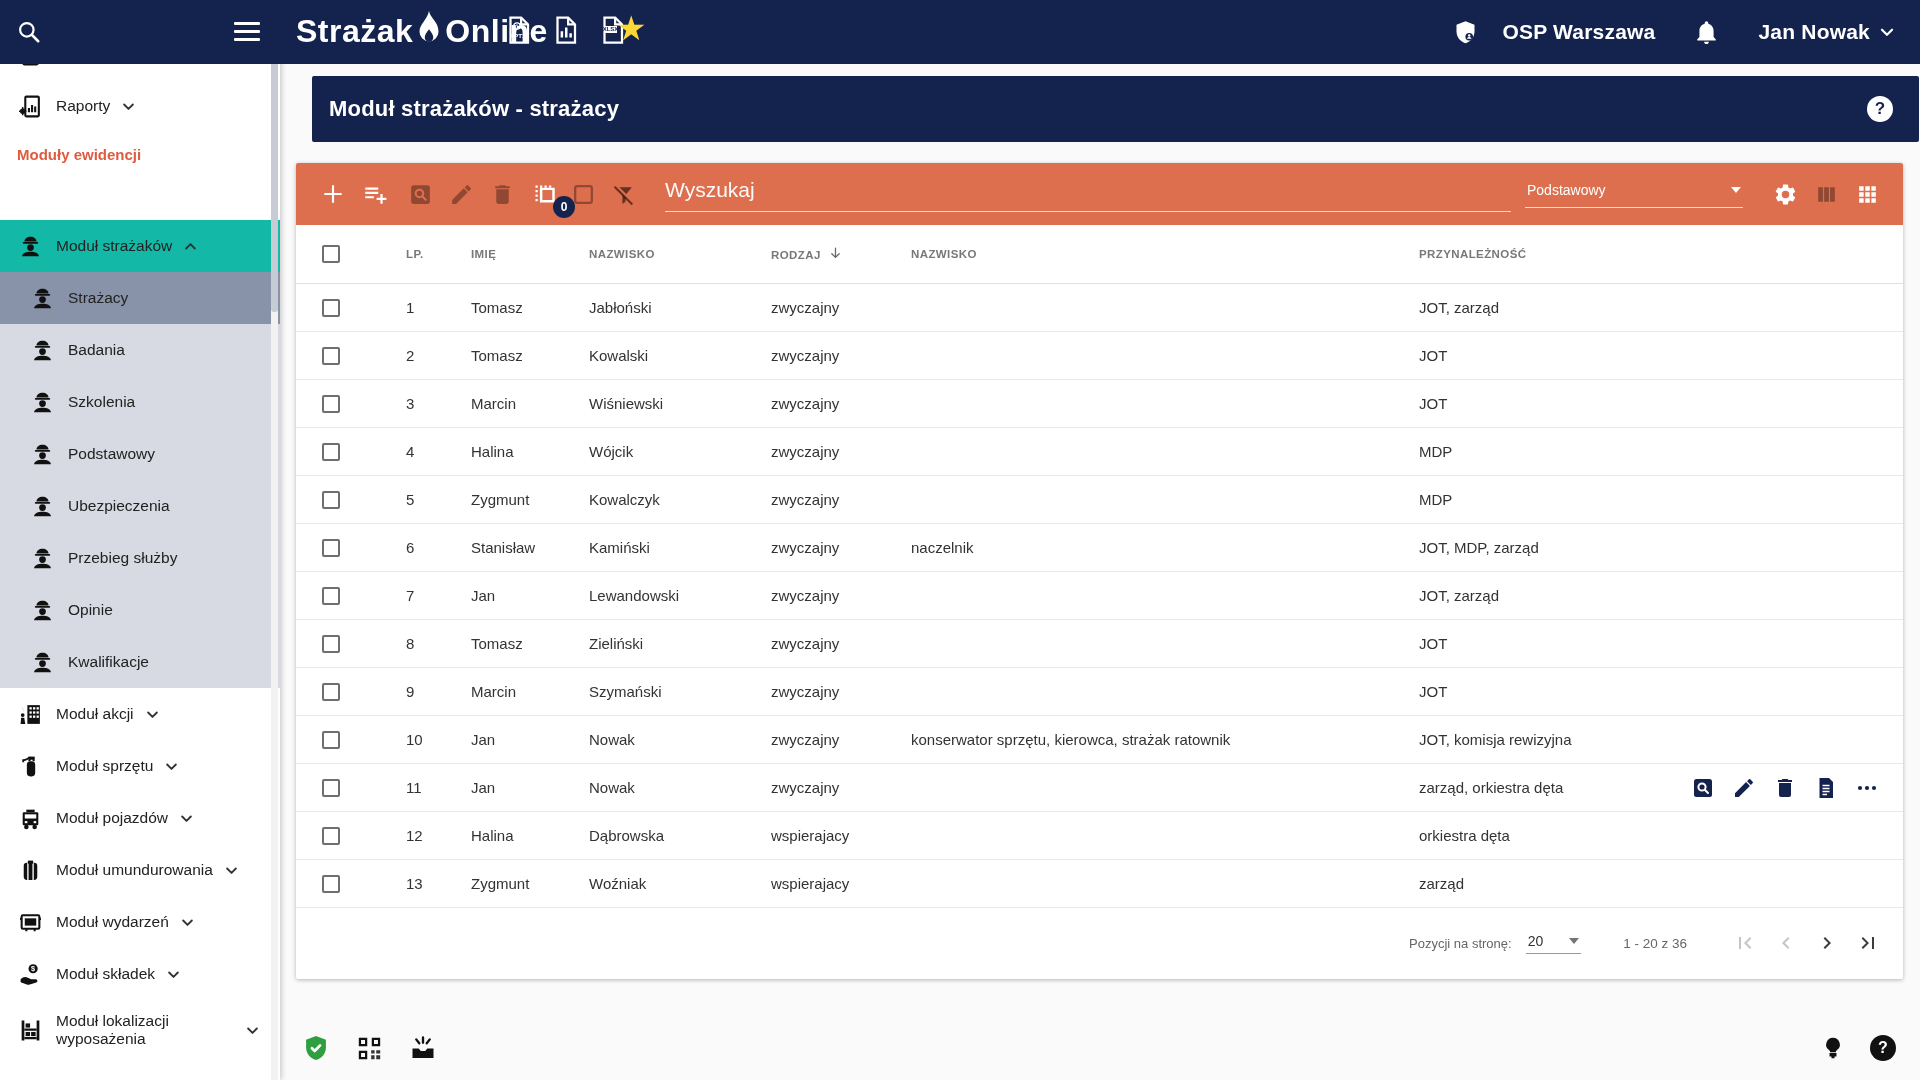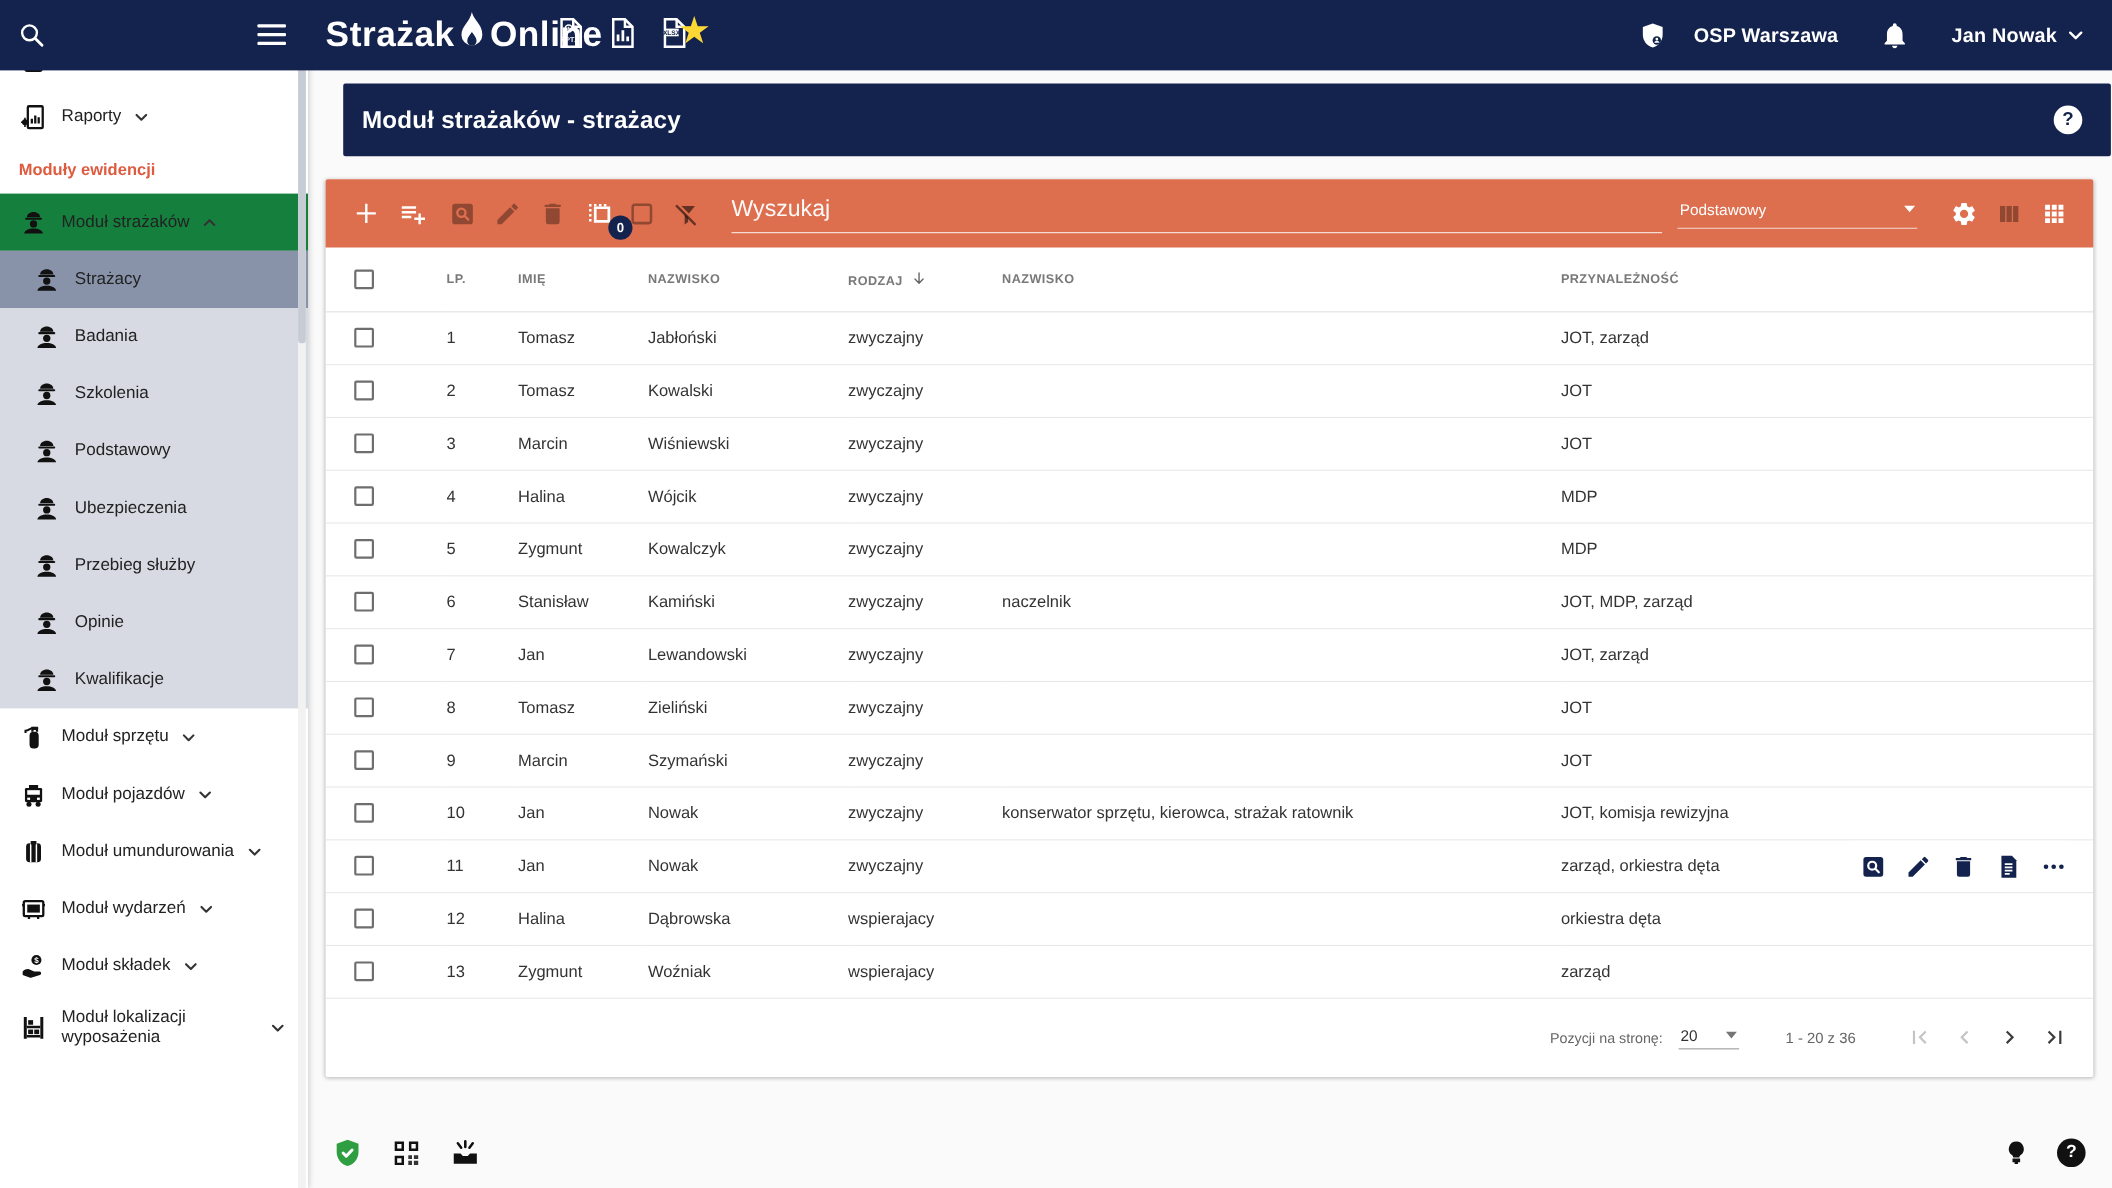--- a/index.html
+++ b/index.html
@@ -17,36 +17,36 @@
   .nav-search { position:absolute; left:16px; top:19px; color:#fff; cursor:pointer; }
   .nav-burger { position:absolute; left:234px; top:22px; width:26px; cursor:pointer; }
   .nav-burger i { display:block; height:3px; background:#fff; margin:0 0 5px 0; border-radius:1px; }
   .nav-logo { position:absolute; left:296px; top:11px; display:flex; align-items:center;justify-content:flex-end; }
   .nav-logo .word { font-size:32px; font-weight:bold; letter-spacing:.5px; }
   .nav-logo .flame { margin:0 1px; }
   .nav-files { position:absolute; left:503px; top:15px; display:flex; gap:17px; align-items:center; }
   .nav-star { position:absolute; left:616px; top:8px; font-size:34px; color:#fdd835;
     font-family:"DejaVu Sans",sans-serif; cursor:pointer; }
   .nav-right { position:absolute; right:22px; top:0; height:64px; display:flex; align-items:center; }
-  .nav-right .txt { font-size:18px; font-weight:bold; letter-spacing:.2px; }
+  .nav-right .txt { font-size:21px; font-weight:bold; letter-spacing:.2px; }
   .nav-org { margin:0 38px 0 24px; }
   .nav-user { margin:0 6px 0 38px; }
 
   
   .sidebar { position:absolute; top:52px; left:0; bottom:0; width:280px; background:#fff;
     box-shadow:2px 0 5px rgba(0,0,0,.18); z-index:20; overflow:hidden; }
   .side-list { margin-top:-24px; }
   .side-item { height:52px; display:flex; align-items:center; font-size:15.5px; color:#222;
     cursor:pointer; position:relative; }
   .side-item .ic { width:26px; margin-left:18px; flex:none; color:#111; }
   .side-item .lbl { margin-left:12px; white-space:nowrap; }
   .side-item .chev { margin-left:9px; color:#333; }
   .side-section { height:44px; display:flex; align-items:center; padding-left:17px;
     color:#de5b3f; font-weight:bold; font-size:15px; }
-  .side-parent { background:#15803d; }
+  .side-parent { background:#14b8a6;margin-top:44px; }
   .sub-wrap { background:#d7dae2; }
   .sub-item .ic { margin-left:30px; }
   .sub-item .lbl { margin-left:12px; }
   .sub-selected { background:#8893a9; }
   .two-line { height:60px; }
   .two-line .lbl { width:165px; white-space:normal; line-height:1.15; }
   .two-line .chev { position:absolute; right:18px; }
   .side-scroll { position:absolute; right:2px; top:0; width:7px; height:100%; background:#f2f2f2; }
   .side-scroll .thumb { position:absolute; top:0; width:7px; height:260px; background:#c7ccd4; border-radius:3px; }
 
@@ -494,20 +494,33 @@
             <svg width="25" height="25">
               <use href="#i-ff"></use>
             </svg>
           </span>
         <span class="lbl">Kwalifikacje</span>
       </div>
     </div>
     <div class="side-item">
       <span class="ic">
           <svg width="25" height="25">
+            <use href="#i-akcja"></use>
+          </svg>
+        </span>
+      <span class="lbl">Moduł akcji</span>
+      <span class="chev">
+          <svg width="19" height="19">
+            <use href="#i-chevdn"></use>
+          </svg>
+        </span>
+    </div>
+    <div class="side-item">
+      <span class="ic">
+          <svg width="25" height="25">
             <use href="#i-sprzet"></use>
           </svg>
         </span>
       <span class="lbl">Moduł sprzętu</span>
       <span class="chev">
           <svg width="19" height="19">
             <use href="#i-chevdn"></use>
           </svg>
         </span>
     </div>

